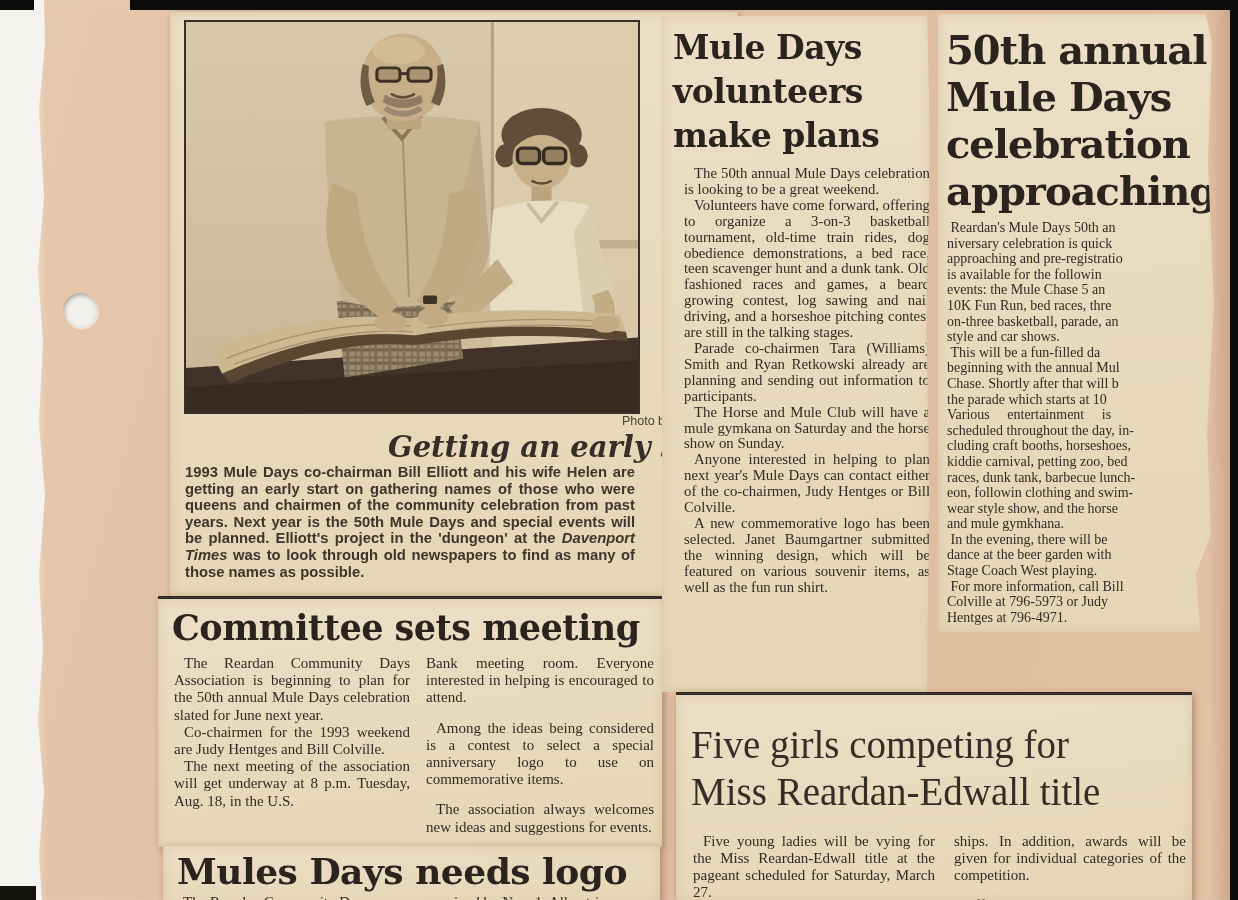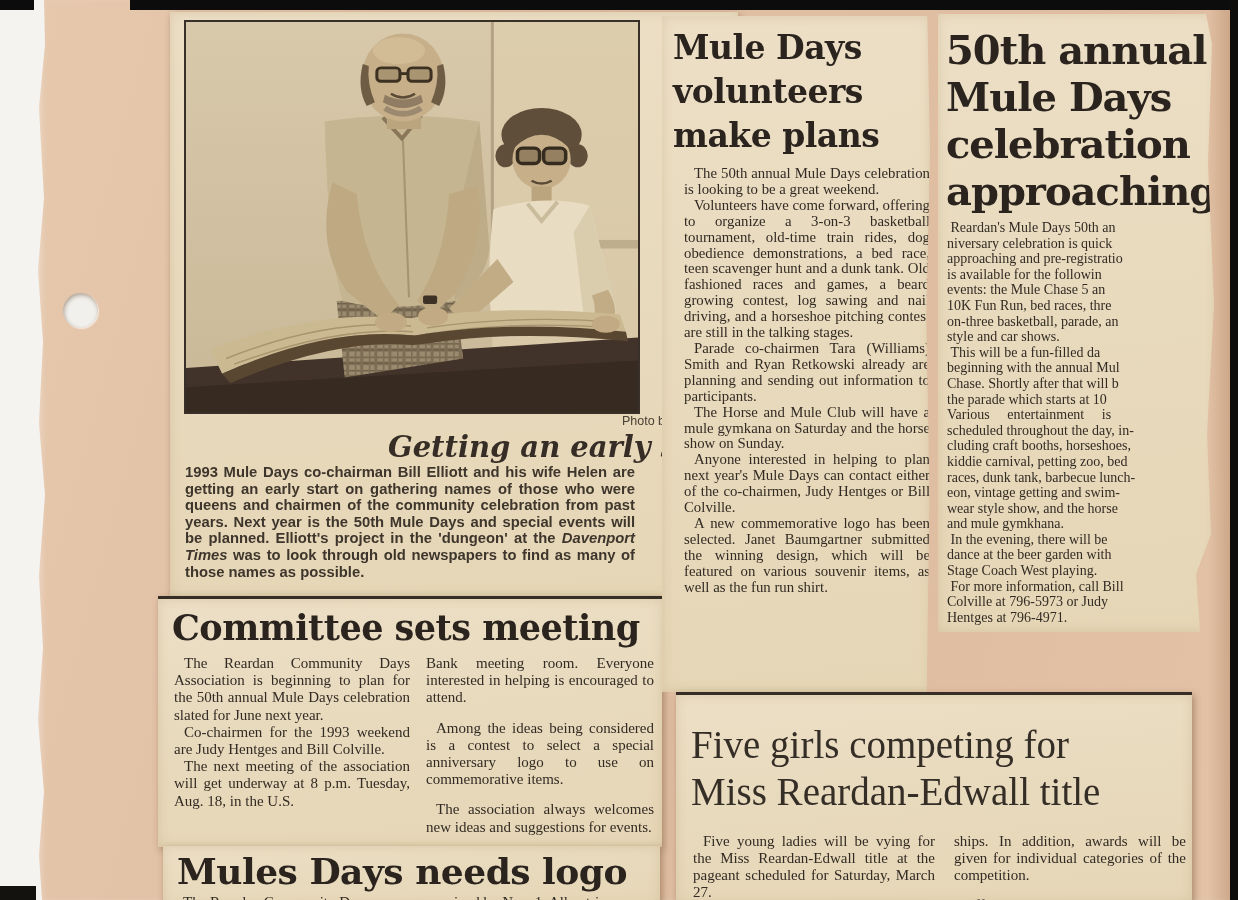--- a/index.html
+++ b/index.html
@@ -187,21 +187,21 @@
         <div class="body-line">style and car shows.</div>
         <div class="body-line">&nbsp;This will be a fun-filled da</div>
         <div class="body-line">beginning with the annual Mul</div>
         <div class="body-line">Chase. Shortly after that will b</div>
         <div class="body-line">the parade which starts at 10</div>
         <div class="body-line">Various&nbsp;&nbsp;&nbsp;&nbsp;&nbsp;entertainment&nbsp;&nbsp;&nbsp;&nbsp;&nbsp;is</div>
         <div class="body-line">scheduled throughout the day, in-</div>
         <div class="body-line">cluding craft booths, horseshoes,</div>
         <div class="body-line">kiddie carnival, petting zoo, bed</div>
         <div class="body-line">races, dunk tank, barbecue lunch-</div>
-        <div class="body-line">eon, vintage getting and swim-</div>
+        <div class="body-line">eon, followin clothing and swim-</div>
         <div class="body-line">wear style show, and the horse</div>
         <div class="body-line">and mule gymkhana.</div>
         <div class="body-line">&nbsp;In the evening, there will be</div>
         <div class="body-line">dance at the beer garden with</div>
         <div class="body-line">Stage Coach West playing.</div>
         <div class="body-line">&nbsp;For more information, call Bill</div>
         <div class="body-line">Colville at 796-5973 or Judy</div>
         <div class="body-line">Hentges at 796-4971.</div>
       </div>
   </div>

